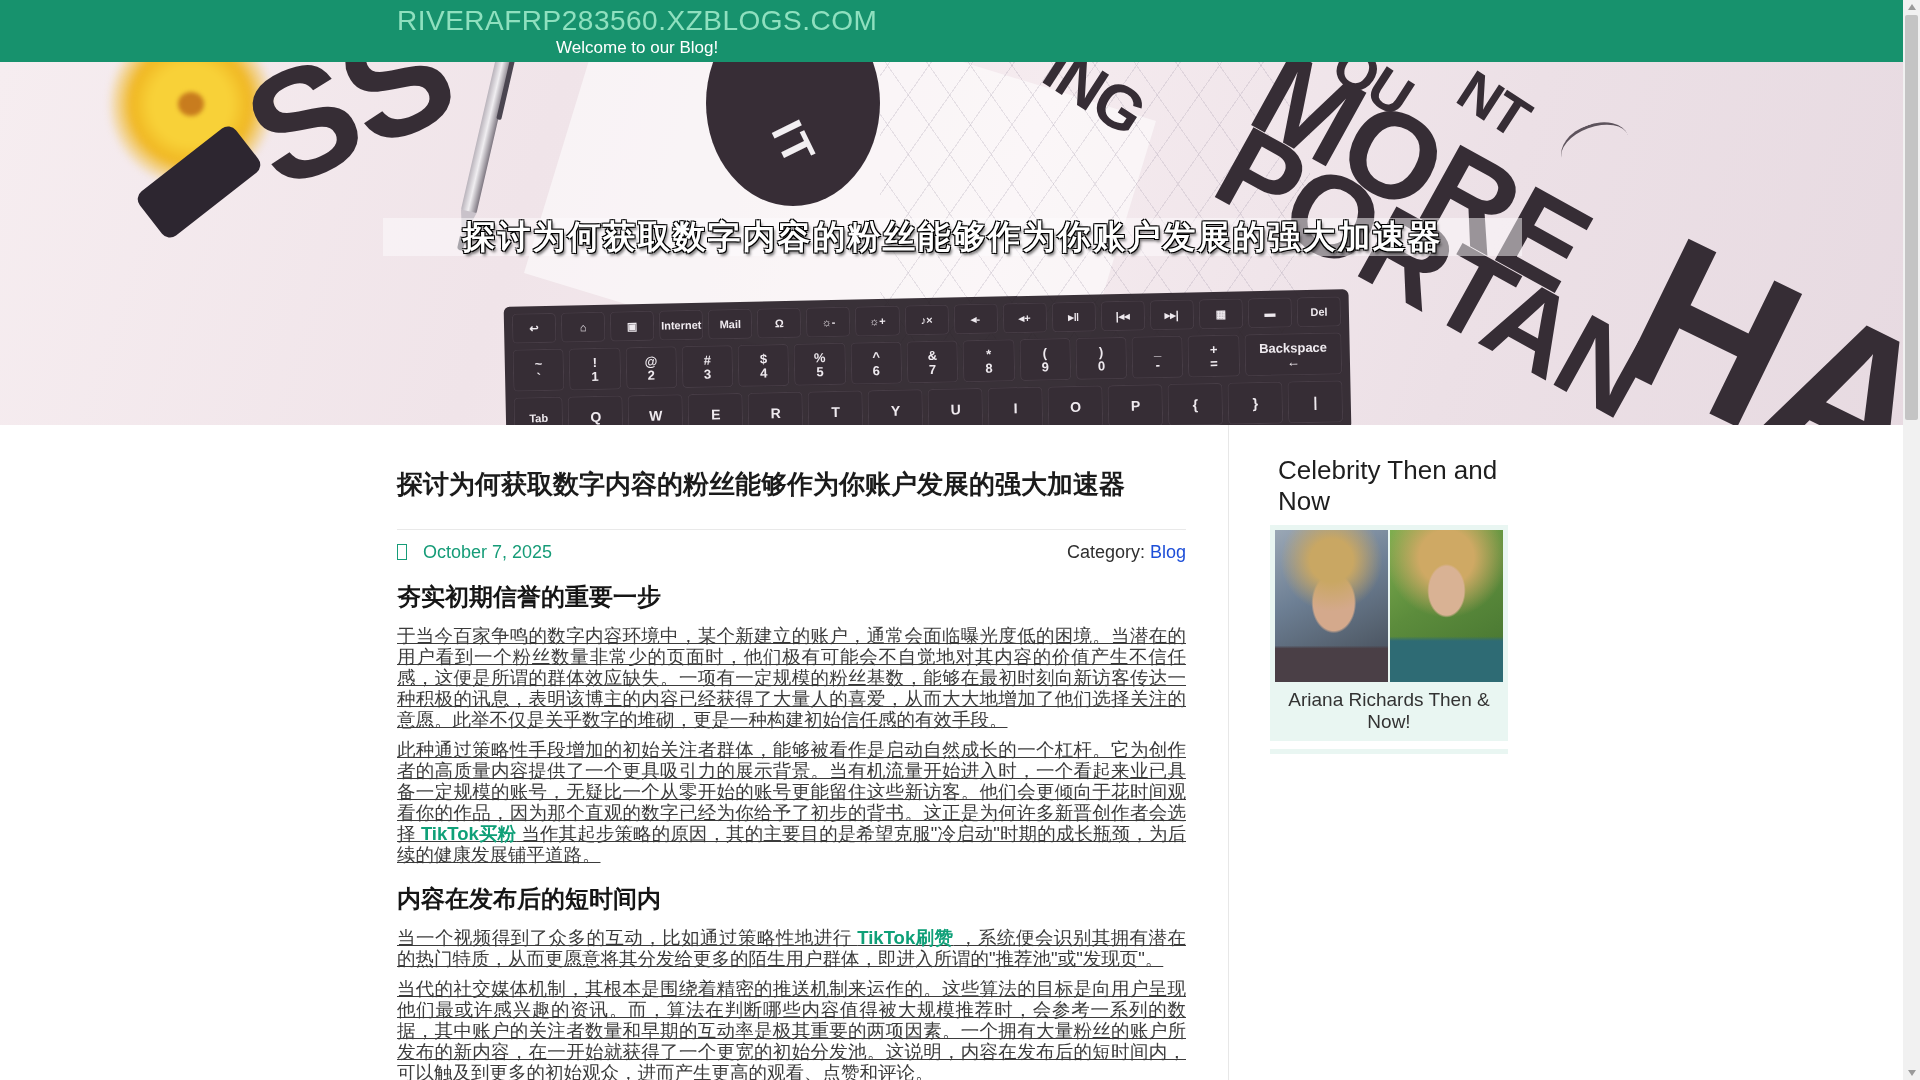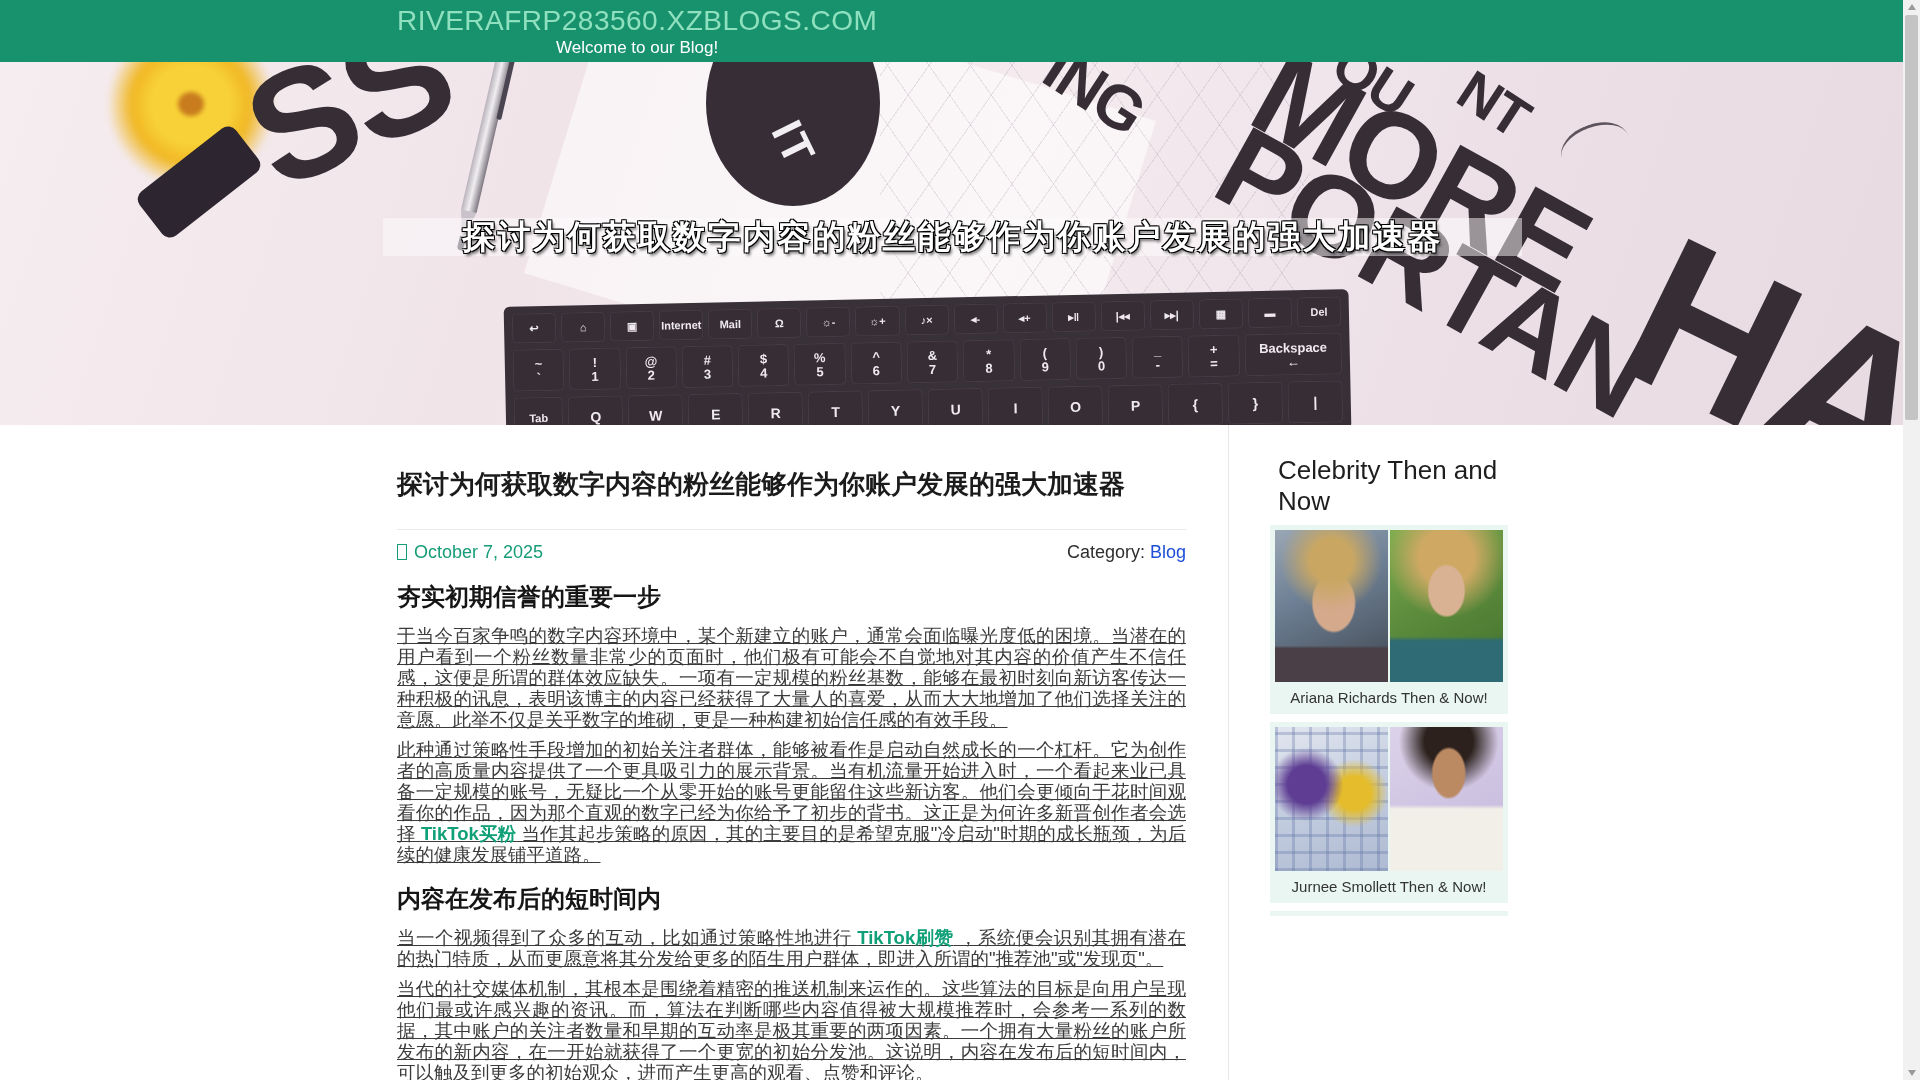--- a/index.html
+++ b/index.html
@@ -72,39 +72,39 @@
         background:rgba(253,251,253,.5); display:flex; align-items:center; justify-content:center; }
   .hero-title { font-size:33px; font-weight:bold; color:#ffffff; letter-spacing:2px; white-space:nowrap;
         text-shadow:-1px -1px 0 #000, 1px -1px 0 #000, -1px 1px 0 #000, 1px 1px 0 #000, 2px 3px 3px rgba(0,0,0,.55); }
 
   
   .page-body { display:flex; height:655px; }
   .main { margin-left:355px; width:874px; padding:0 42px; border-right:1px solid #e7e7e7; height:100%; }
   .article-title { margin:43px 0 0; font-size:26px; font-weight:bold; color:#1b1b1b; line-height:1.25; white-space:nowrap; }
   .rule { border:none; border-top:1px solid #e9e9e9; margin:28px 0 0; }
   .meta { display:flex; justify-content:space-between; margin-top:12px; font-size:18px; align-items:center; }
-  .date { color:#169C78; display:flex; align-items:center; gap:7px; }
+  .date { color:#169C78; display:flex; align-items:center; gap:16px; }
   .cal-icon { display:inline-block; width:10px; height:16px; border:1.5px solid #169C78; }
   .category { color:#2f2f2f; }
   .category .cat-link { color:#1d4ed8; cursor:pointer; }
   .sections h3 { font-size:24px; font-weight:bold; color:#151515; margin:18px 0 12px; }
   .sections p { font-size:18.5px; line-height:21px; color:#3b3b3b; margin:9px 0 0; text-align:justify;text-decoration:underline; }
   .sections span.lg { color:#0FA078; font-weight:bold; cursor:pointer; }
   .sections span.ld { color:#3b3b3b; text-decoration:underline; cursor:pointer; }
 
   
   .sidebar { width:238px; margin-left:41px; }
   .sb-title { font-size:26px; font-weight:400; color:#1e1e1e; margin:30px 0 8px 8px; }
   .card { background:#E9F6F2; margin-bottom:8px; padding:5px 5px 0; cursor:pointer; }
   .imgs { display:flex; gap:2px; }
   .ph { width:113px; }
   .card.card1 .ph { height:152px; }
   .card.card2 .ph { height:152px; }
   .card.card3 .ph { height:144px; }
-  .caption { text-align:center; font-size:15px; color:#333; padding:7px 0 8px; }
+  .caption { text-align:center; font-size:19px; color:#333; padding:7px 0 8px; }
 
   .c1a { background:
     radial-gradient(circle at 50% 20%, #c9a763 0 16%, rgba(201,167,99,0) 38%),
     radial-gradient(ellipse 34px 46px at 52% 48%, #d4a98c 0 60%, rgba(212,169,140,0) 66%),
     linear-gradient(transparent 76%, #4a3f46 78%),
     linear-gradient(155deg, #9aa7b5 0%, #6d7f94 40%, #55616f 72%, #3f4552 100%); }
   .c1b { background:
     radial-gradient(ellipse 30px 42px at 50% 40%, #d9b294 0 58%, rgba(217,178,148,0) 64%),
     radial-gradient(circle at 50% 18%, #cfa964 0 20%, rgba(207,169,100,0) 44%),
     linear-gradient(transparent 70%, #2e6b74 73%),
@@ -305,27 +305,20 @@
   <div class="sidebar">
     <div class="sb-title">Celebrity Then and Now</div>
     <div id="celebrity-list">
         <div class="card card1">
           <div class="imgs">
             <div class="ph c1a"></div>
             <div class="ph c1b"></div>
           </div>
           <div class="caption">Ariana Richards Then &amp; Now!</div>
         </div>
-        <div class="card card3">
-          <div class="imgs">
-            <div class="ph c3a"></div>
-            <div class="ph c3b"></div>
-          </div>
-          <div class="caption">Jurnee Smollett Then &amp; Now!</div>
-        </div>
         <div class="card card4"></div>
       </div>
   </div>
 
 </div>
 
 <div class="scrollbar">
   <div class="sb-arrow up">
       <div class="tri-up"></div>
     </div>

